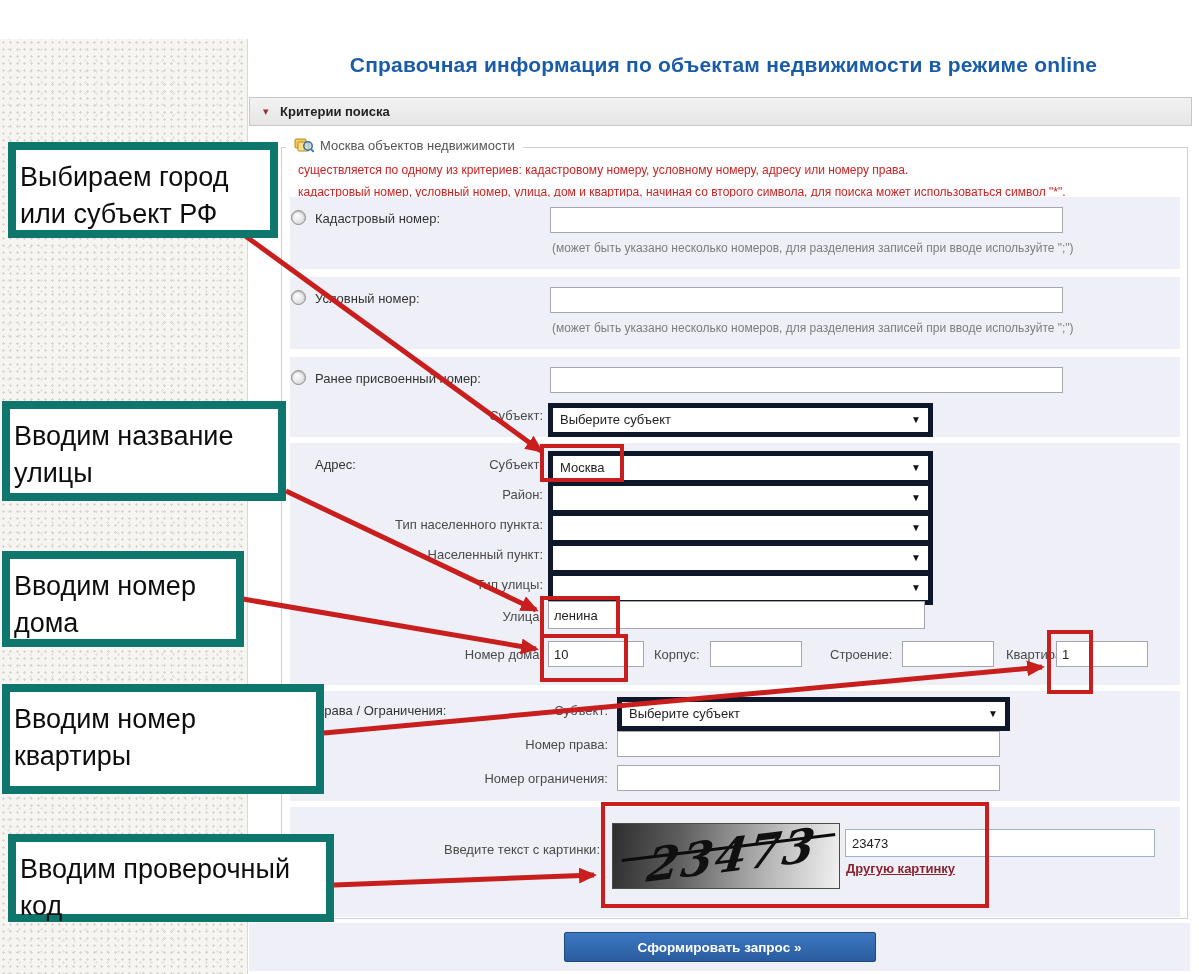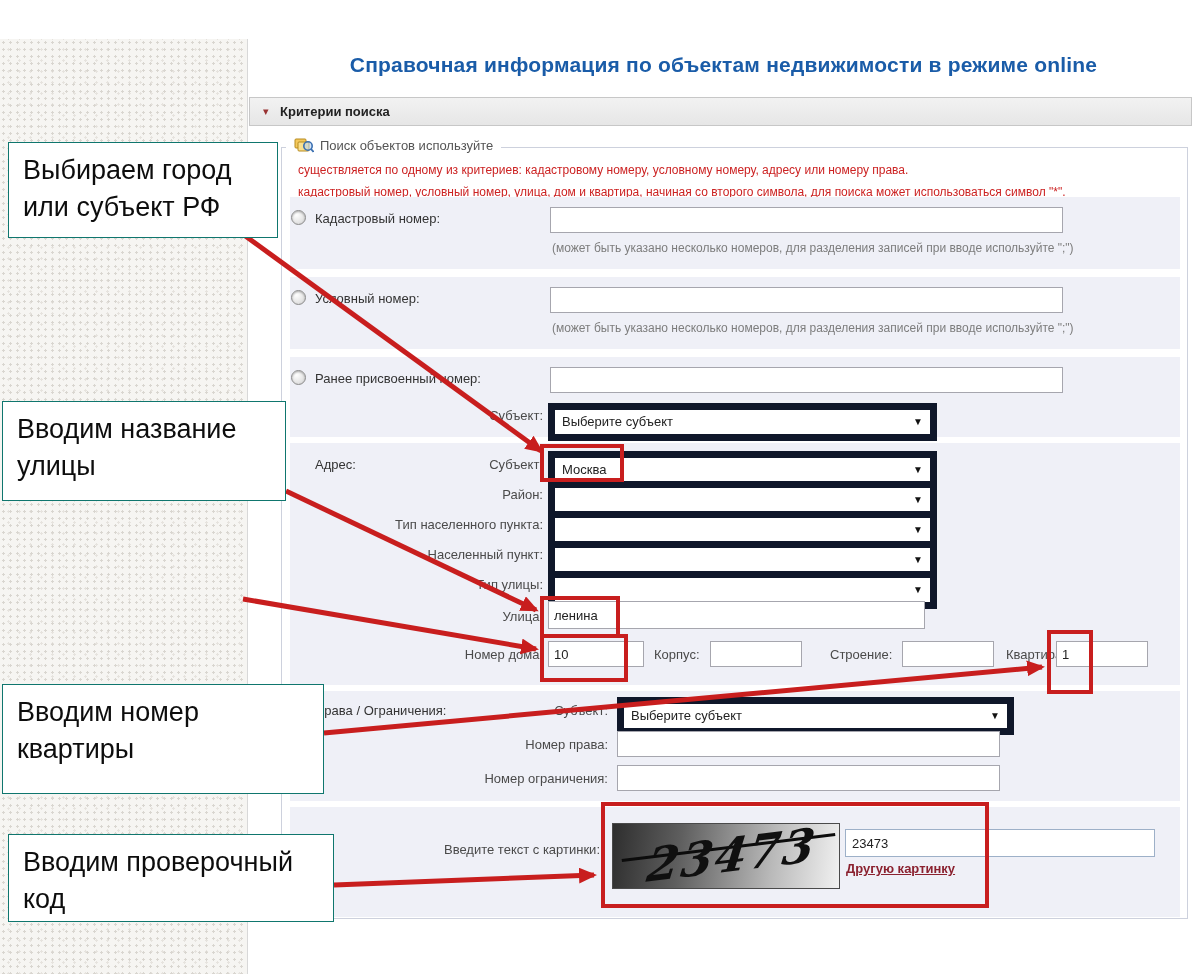--- a/index.html
+++ b/index.html
@@ -36,21 +36,21 @@
   .redtext { position:absolute; font-size:12px; color:#cc2222; white-space:nowrap; }
 
   .group { position:absolute; background:#eff0f7; }
   .lbl-bold { position:absolute; font-size:13px; font-weight:normal; color:#333; white-space:nowrap; }
   .lbl { position:absolute; font-size:13px; color:#4a4a4a; white-space:nowrap; }
   .lbl-r { text-align:right; }
   .hint { position:absolute; font-size:12px; color:#7d7d7d; white-space:nowrap; }
 
   .inp { position:absolute; background:#fff; border:1px solid #a6a6ae; height:24px;
     font-family:inherit; font-size:13px; color:#222; padding:0 5px; box-sizing:content-box; }
-  .sel { position:absolute; background:#fff; border:7px solid #0f172a; height:24px; }
+  .sel { position:absolute; background:#fff; border:5px solid #0f172a; height:24px; }
   .sel-text { position:absolute; left:7px; top:4px; font-size:13px; color:#222; white-space:nowrap; }
   .sel-arr { position:absolute; right:7px; top:6px; font-size:10px; color:#111; }
 
   .radio { position:absolute; width:13px; height:13px; border-radius:50%;
     border:1px solid #8a8a8a; background:radial-gradient(circle at 35% 30%, #ffffff, #d4d4d4);
     box-shadow:inset 0 1px 2px rgba(0,0,0,.28); }
 
   .captcha-img { position:absolute; left:612px; top:784px; width:226px; height:64px;
     border:1px solid #4a4a4a; overflow:hidden;
     background:linear-gradient(97deg,#2e2e2e 0%,#5f5f5f 30%,#b9b9b9 70%,#f1f1f1 100%); }
@@ -73,22 +73,22 @@
 
   .footer-bar { position:absolute; left:248px; top:938px; width:951px; height:35px; background:#fdfdfd;
     border-top:1px solid #cfcfcf; border-bottom:1px solid #cfcfcf;
     font-size:13px; color:#444; line-height:25px; padding-left:14px; box-sizing:border-box; }
   .footer-bar b { color:#222; }
   .blue-bar { position:absolute; left:248px; top:966px; width:951px; height:8px; background:#2a65ad; }
 
   
   .hl { position:absolute; border:4px solid #c81e1e; background:transparent; z-index:30; }
   .arrows { position:absolute; left:0; top:0; width:1199px; height:974px; z-index:40; pointer-events:none; }
-  .callout { position:absolute; background:#fff; border:1px solid #0f766e; z-index:50;
-    font-size:27px; color:#0d0d0d; line-height:37px; padding:9px 6px 9px 14px; box-sizing:border-box; }
+  .callout { position:absolute; background:#fff; border:8px solid #0f766e; z-index:50;
+    font-size:27px; color:#0d0d0d; line-height:37px; padding:9px 6px 9px 4px; box-sizing:border-box; }
 </style>
 </head>
 <body>
 
 <div id="app">
 
   <div class="texture"></div>
   <div class="panel"></div>
 
   <div class="page-title">Справочная информация по объектам недвижимости в режиме online</div>
@@ -99,21 +99,21 @@
   </div>
 
   <div class="fieldset"></div>
   <div class="legend">
     <svg width="20" height="15" viewBox="0 0 20 15">
       <rect x="1" y="1" width="11" height="9" rx="1" fill="#f5c95c" stroke="#b78b1e"></rect>
       <rect x="4" y="4" width="11" height="9" rx="1" fill="#fbe08e" stroke="#b78b1e"></rect>
       <circle cx="14" cy="8" r="4.2" fill="rgba(180,210,245,0.55)" stroke="#3a6fb0" stroke-width="1.6"></circle>
       <line x1="17" y1="11" x2="19.5" y2="13.8" stroke="#3a6fb0" stroke-width="1.8"></line>
     </svg>
-    <span>Поиск объектов используйте</span>
+    <span>Москва объектов недвижимости</span>
   </div>
 
   <div class="redtext" style="left:298px; top:124px;">существляется по одному из критериев: кадастровому номеру, условному номеру, адресу или номеру права.</div>
   <div class="redtext" style="left:298px; top:146px;">кадастровый номер, условный номер, улица, дом и квартира, начиная со второго символа, для поиска может использоваться символ "*".</div>
 
   <div class="group" style="left:290px; top:158px; width:890px; height:72px;"></div>
   <div class="radio" style="left:291px; top:171px;"></div>
   <div class="lbl-bold" style="left:315px; top:172px;">Кадастровый номер:</div>
   <input class="inp" style="left: 550px; top: 168px; width: 501px;" value="">
   <div class="hint" style="left:552px; top:202px;">(может быть указано несколько номеров, для разделения записей при вводе используйте ";")</div>
@@ -193,20 +193,23 @@
 
   <div class="group" style="left:290px; top:768px; width:890px; height:110px;"></div>
   <div class="lbl lbl-r" style="left:380px; top:803px; width:220px;">Введите текст с картинки:</div>
   <div class="captcha-img">
     <div class="captcha-swoosh"></div>
     <span class="captcha-digits">23473</span>
   </div>
   <input class="captcha-inp" value="23473" style="">
   <a class="captcha-link">Другую картинку</a>
 
+  <div class="btn-row">
+    <button class="submit-btn">Сформировать запрос »</button>
+  </div>
 
   <div class="footer-bar">
     <span>Найдено объектов:</span>
     <b>4</b>
     <span>|</span>
     <span>Показаны с</span>
     <b>1</b>
     <span>по</span>
     <b>4</b>
   </div>
@@ -226,16 +229,17 @@
     </defs>
     <line x1="244" y1="196" x2="541" y2="412" stroke="#c81e1e" stroke-width="5" marker-end="url(#ah)"></line>
     <line x1="286" y1="452" x2="536" y2="571" stroke="#c81e1e" stroke-width="5" marker-end="url(#ah)"></line>
     <line x1="243" y1="560" x2="536" y2="610" stroke="#c81e1e" stroke-width="5" marker-end="url(#ah)"></line>
     <line x1="324" y1="694" x2="1042" y2="628" stroke="#c81e1e" stroke-width="5" marker-end="url(#ah)"></line>
     <line x1="334" y1="846" x2="594" y2="836" stroke="#c81e1e" stroke-width="5" marker-end="url(#ah)"></line>
   </svg>
 
   <div class="callout" style="left:8px;  top:103px; width:270px; height:96px;">Выбираем город или субъект РФ</div>
   <div class="callout" style="left:2px;  top:362px; width:284px; height:100px;">Вводим название улицы</div>
+  <div class="callout" style="left:2px;  top:512px; width:242px; height:96px;">Вводим номер дома</div>
   <div class="callout" style="left:2px;  top:645px; width:322px; height:110px;">Вводим номер квартиры</div>
   <div class="callout" style="left:8px;  top:795px; width:326px; height:88px;">Вводим проверочный код</div>
 
 </div>
 
 </body></html>

